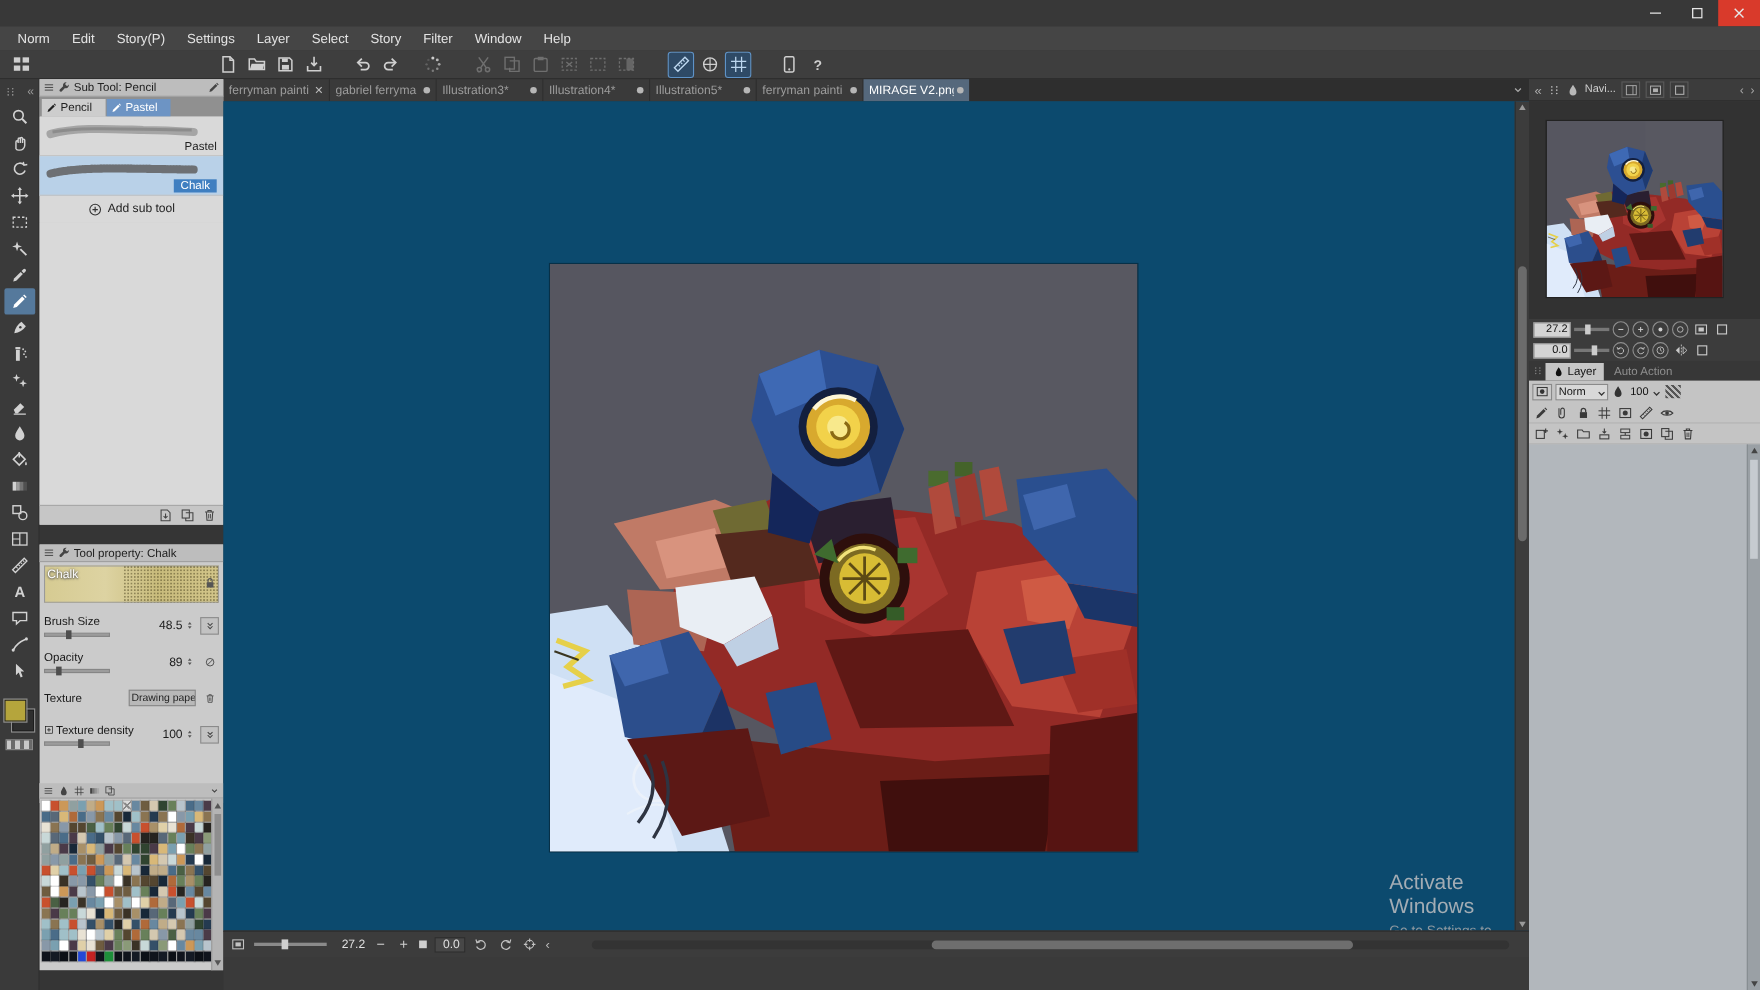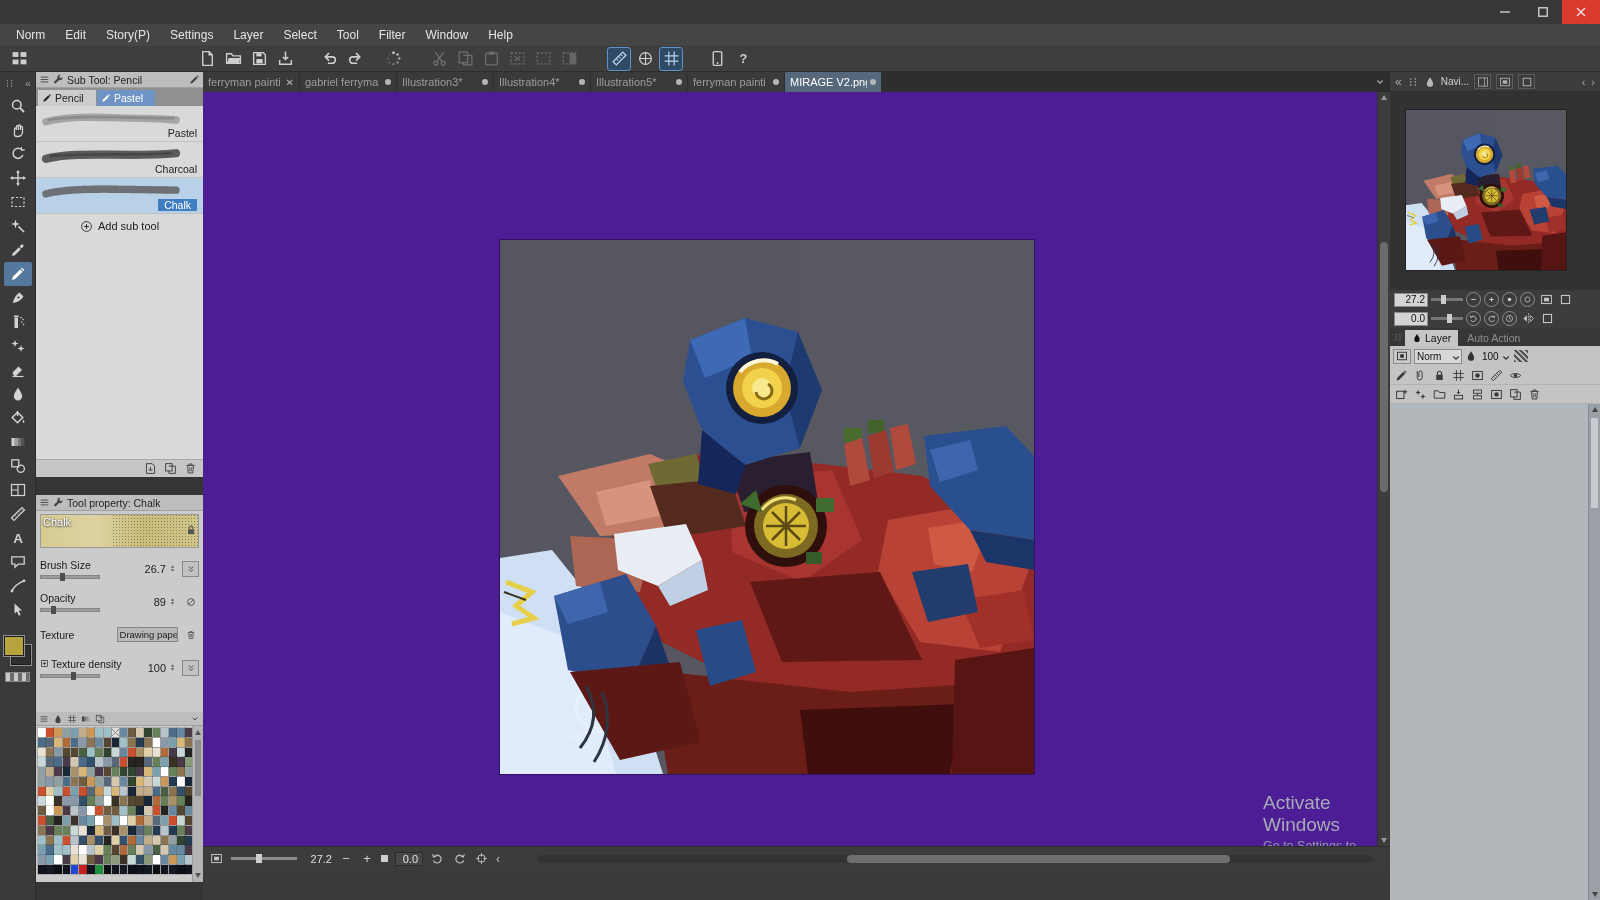--- a/index.html
+++ b/index.html
@@ -113,21 +113,21 @@
 #pal-grid{position:absolute;left:2px;top:2px;display:grid;grid-template-columns:repeat(19,7.6px);grid-auto-rows:9.2px;gap:0.6px}
 .swatch{width:100%;height:100%;outline:1px solid rgba(0,0,0,.12)}
 .swatch.transparent{background:#dcdcdc !important;background-image:linear-gradient(45deg,transparent 44%,#888 44% 56%,transparent 56%),linear-gradient(-45deg,transparent 44%,#888 44% 56%,transparent 56%) !important}
 #pal-scroll{position:absolute;right:0;top:0;bottom:0;width:11px;background:#b4b4b4;border-left:1px solid #9a9a9a}
 #pal-thumb{position:absolute;left:2px;right:2px;top:14px;height:56px;background:#8e8e8e}
 .tri{width:0;height:0;position:absolute;left:2px}
 .tri.up{top:4px;border-left:3.5px solid transparent;border-right:3.5px solid transparent;border-bottom:5px solid #555}
 .tri.down{bottom:4px;border-left:3.5px solid transparent;border-right:3.5px solid transparent;border-top:5px solid #555}
 
 
-#canvas-region{position:absolute;left:203px;top:92px;width:1187px;height:754px;background:#4c1d95;overflow:hidden}
+#canvas-region{position:absolute;left:203px;top:92px;width:1187px;height:754px;background:#0c4a6e;overflow:hidden}
 #artwork{position:absolute;left:297px;top:148px;width:534px;height:534px;box-shadow:0 0 0 1px rgba(0,0,0,.35)}
 #watermark{position:absolute;left:1060px;top:700px;pointer-events:none}
 #wm1{font-size:19px;color:#b0b5ba;opacity:.92}
 #wm2{font-size:12.5px;margin-top:3px;color:#9aa0a5;opacity:.92}
 #vscroll{position:absolute;right:0;top:0;width:13px;height:100%;background:#3c3c3c;border-left:1px solid #2f2f2f}
 #vthumb{position:absolute;left:2px;right:2px;top:150px;height:250px;background:#6b6b6b;border-radius:4px}
 #vscroll .tri.up{left:3px;top:3px;border-bottom-color:#9a9a9a}
 #vscroll .tri.down{left:3px;bottom:3px;border-top-color:#9a9a9a}
 
 #canvas-bar{position:absolute;left:203px;top:846px;width:1187px;height:24px;background:#3c3c3c;border-top:1px solid #2c2c2c;display:flex;align-items:center;padding-left:6px;gap:7px;color:#c9c9c9}
@@ -283,21 +283,21 @@
     </div>
   </div>
 
   <div id="menubar">
       <div class="menu-item">Norm</div>
       <div class="menu-item">Edit</div>
       <div class="menu-item">Story(P)</div>
       <div class="menu-item">Settings</div>
       <div class="menu-item">Layer</div>
       <div class="menu-item">Select</div>
-      <div class="menu-item">Tool</div>
+      <div class="menu-item">Story</div>
       <div class="menu-item">Filter</div>
       <div class="menu-item">Window</div>
       <div class="menu-item">Help</div>
     </div>
 
   <div id="toolbar">
       <div class="tb-btn normal">
         <svg viewBox="0 0 16 16" aria-hidden="true">
           <rect x="1.5" y="2" width="5.5" height="4.5" fill="currentColor"></rect>
           <rect x="9" y="2" width="5.5" height="4.5" fill="currentColor"></rect>
@@ -657,27 +657,20 @@
       </div>
     </div>
     <div id="st-list">
       <div class="brush-item">
         <svg class="stroke" viewBox="0 0 150 24">
           <path d="M4 14 C30 7 62 9 96 10 C116 10 132 11 146 12" stroke="#8f8f8f" stroke-width="8" fill="none" stroke-linecap="round" opacity=".7"></path>
           <path d="M6 12 C40 6 90 10 144 10" stroke="#6f6f6f" stroke-width="3" fill="none" opacity=".45"></path>
         </svg>
         <span class="brush-label">Pastel</span>
       </div>
-      <div class="brush-item">
-        <svg class="stroke" viewBox="0 0 150 24">
-          <path d="M4 15 C40 6 92 14 146 9" stroke="#4c4c4c" stroke-width="9" fill="none" stroke-linecap="round" opacity=".9"></path>
-          <path d="M8 12 C50 8 100 12 142 9" stroke="#333" stroke-width="3" fill="none" opacity=".5"></path>
-        </svg>
-        <span class="brush-label">Charcoal</span>
-      </div>
       <div class="brush-item selected">
         <svg class="stroke" viewBox="0 0 150 24">
           <path d="M4 14 C34 7 70 9 146 10" stroke="#5f5f5f" stroke-width="8" fill="none" stroke-linecap="round" stroke-dasharray="2 1" opacity=".85"></path>
         </svg>
         <span class="brush-label">Chalk</span>
       </div>
     </div>
     <div id="st-add">
       <span>
           <svg viewBox="0 0 16 16" aria-hidden="true">
@@ -734,21 +727,21 @@
           </svg>
         </span>
     </div>
     <div class="prop-row">
       <div class="prop-main">
         <div class="prop-label">Brush Size</div>
         <div class="mini-slider">
             <div class="mini-knob" style="left:34%"></div>
           </div>
       </div>
-      <div class="prop-value">26.7</div>
+      <div class="prop-value">48.5</div>
       <span class="stepper">
           <svg viewBox="0 0 16 16" aria-hidden="true">
             <path d="M8 2.5 l3 4 h-6 z" fill="currentColor"></path>
             <path d="M8 13.5 l-3 -4 h6 z" fill="currentColor"></path>
           </svg>
         </span>
       <span class="prop-btn">
           <svg viewBox="0 0 16 16" aria-hidden="true">
             <path d="M4.5 4 L8 7.5 11.5 4 M4.5 8.5 L8 12 11.5 8.5" fill="none" stroke="currentColor" stroke-width="1.5"></path>
           </svg>

